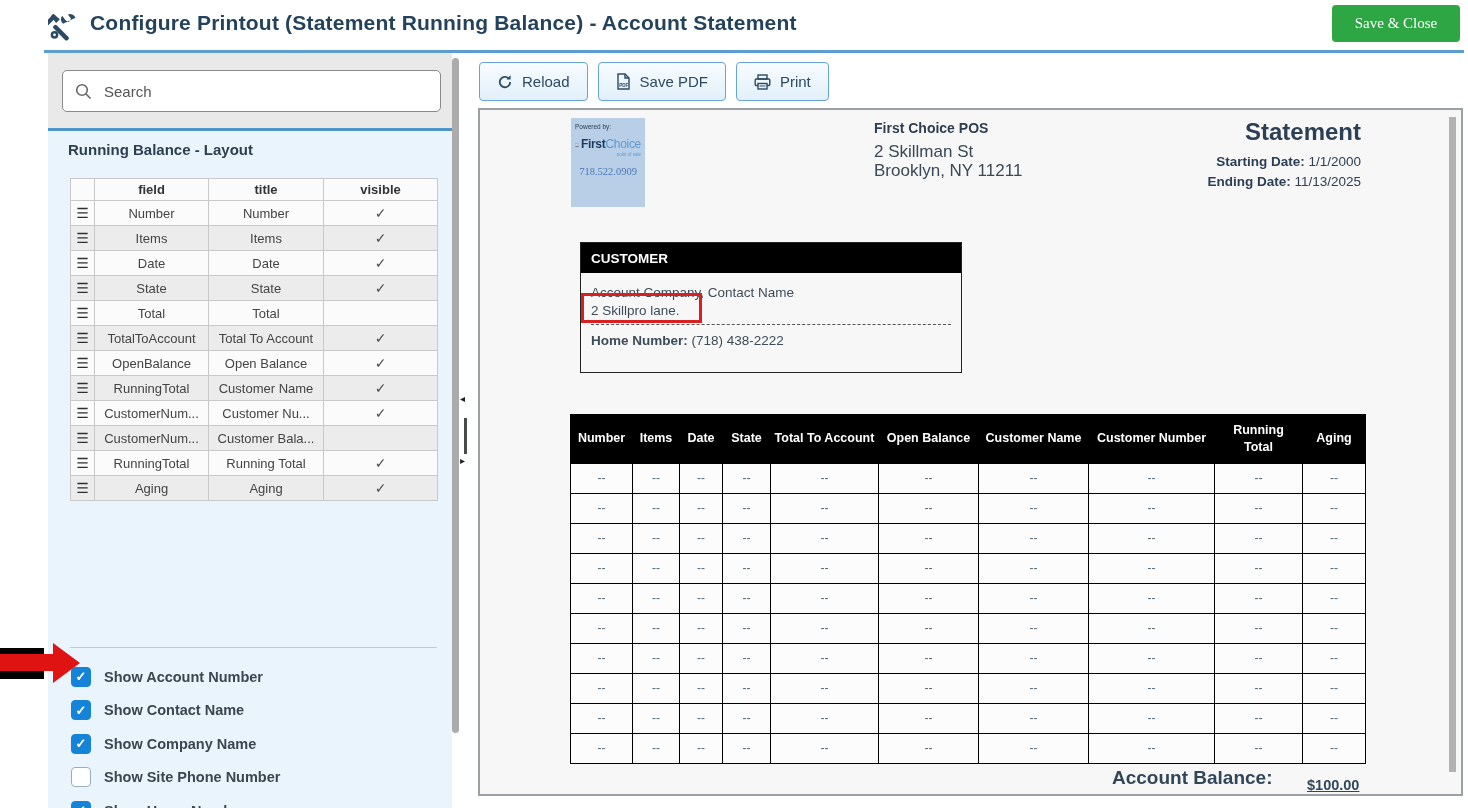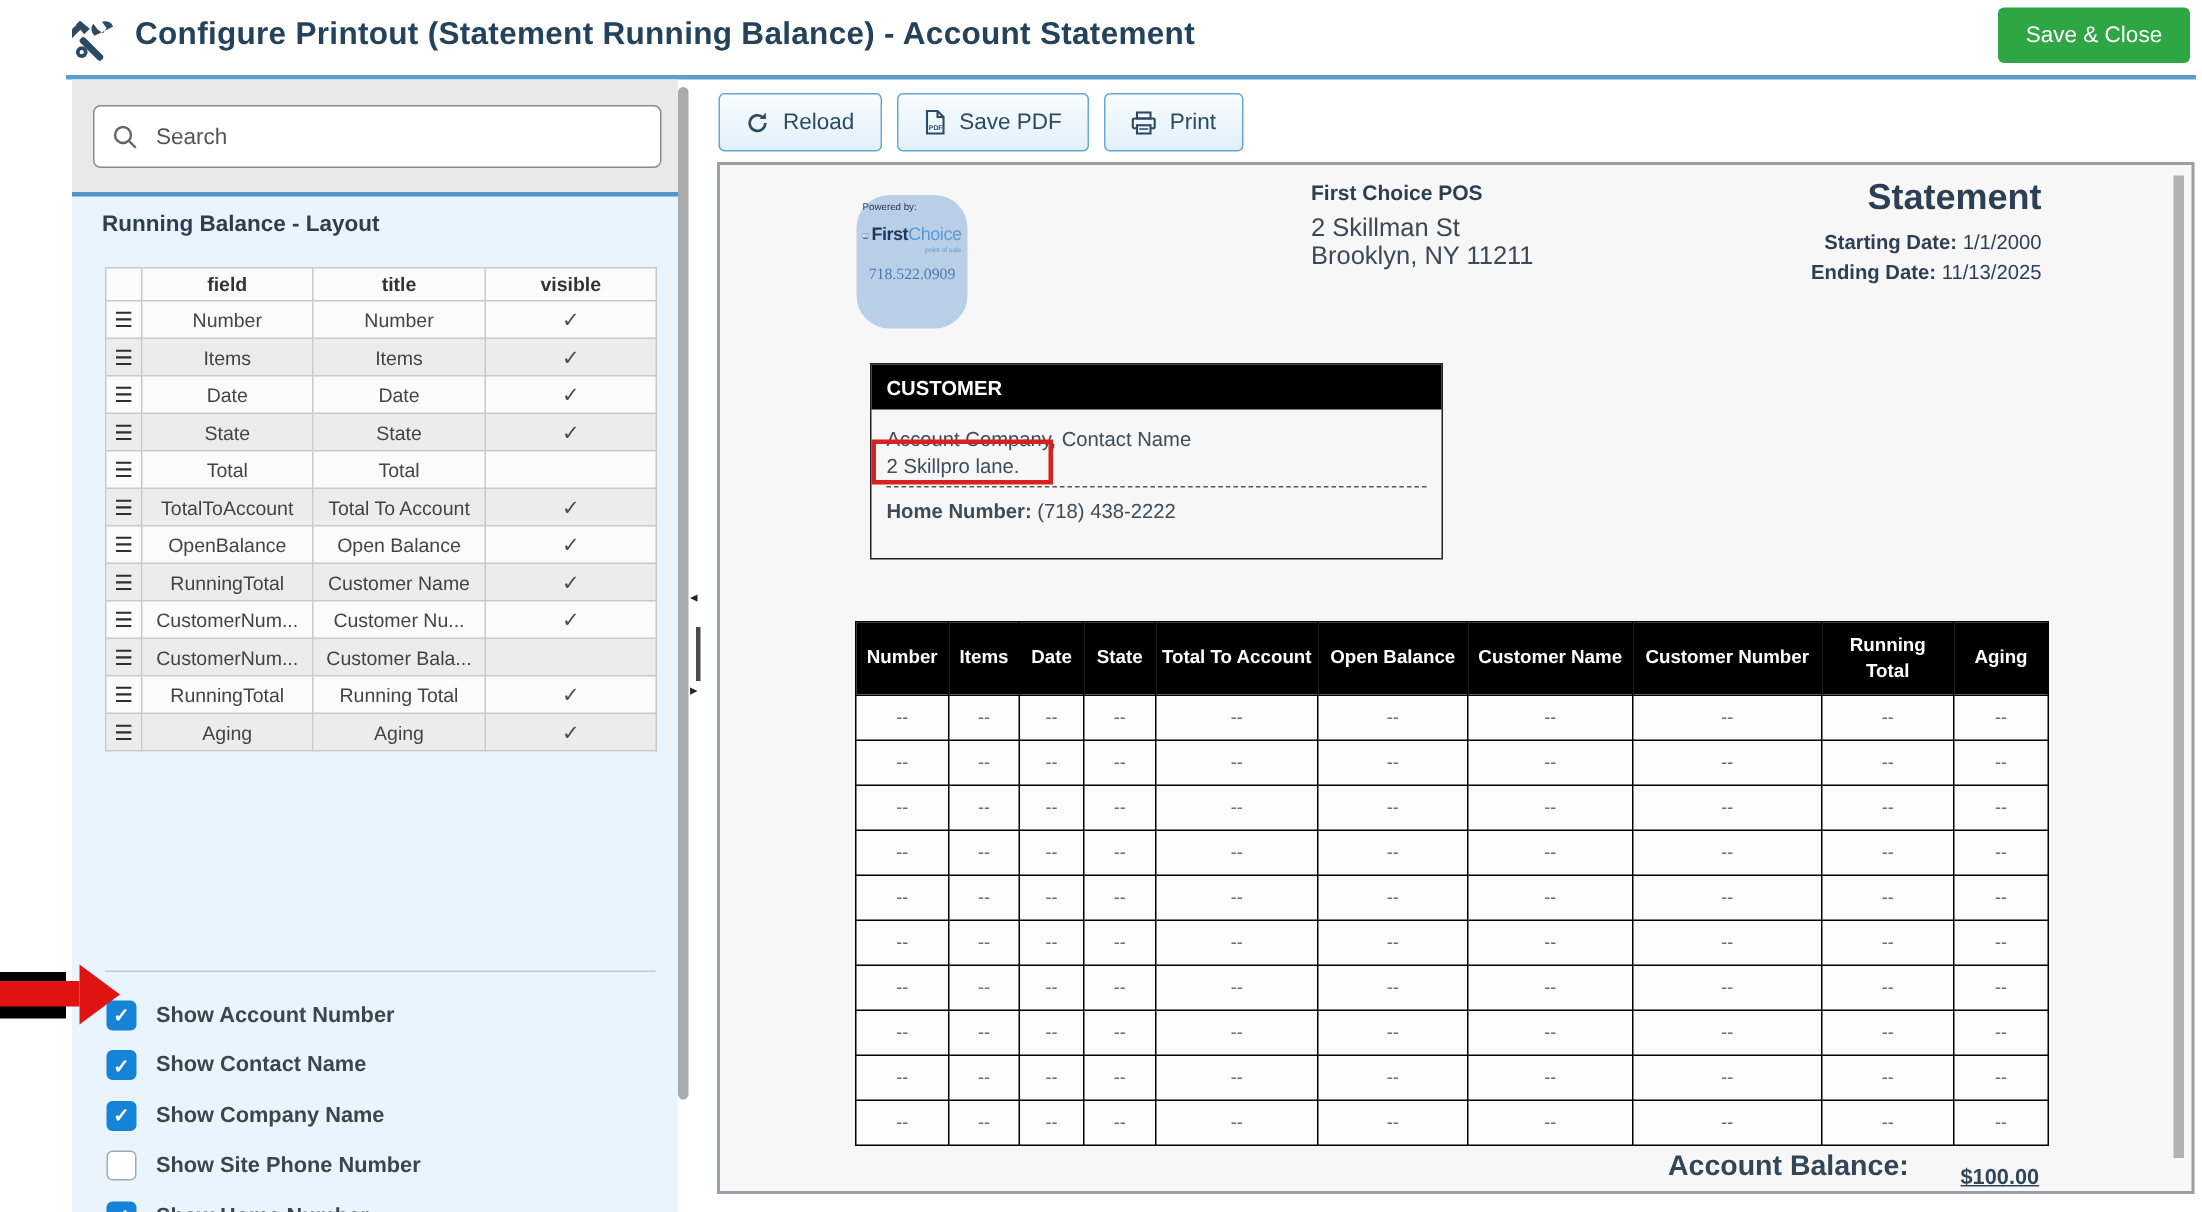--- a/index.html
+++ b/index.html
@@ -9,21 +9,21 @@
     background:#ffffff; font-family:"Liberation Sans", sans-serif;
   }
 
   
   .app-header { position:absolute; left:0; top:0; width:1468px; height:50px; background:#fff; }
   .tools-icon { position:absolute; left:48px; top:11px; width:30px; height:30px; }
   .page-title { position:absolute; left:90px; top:11px; font-size:21px; font-weight:700; color:#24425c; letter-spacing:.2px; }
   .save-close-btn {
     position:absolute; left:1332px; top:5px; width:128px; height:37px;
     background:#2ea644; border:none; border-radius:4px; color:#fff;
-    font-size:15px; font-family:Liberation Sans, sans-serif; cursor:pointer;
+    font-size:15px; font-family:Liberation Serif, serif; cursor:pointer;
   }
   .header-rule { position:absolute; left:44px; top:50px; width:1420px; height:3px; background:#5b9fd0; }
 
   
   .left-panel { position:absolute; left:48px; top:53px; width:404px; height:755px; }
   .search-section { position:absolute; left:0; top:0; width:404px; height:75px; background:#e9e9e9; }
   .search-box {
     position:absolute; left:14px; top:17px; width:379px; height:42px;
     background:#fff; border:1px solid #8a8a8a; border-radius:5px;
     display:flex; align-items:center; padding:0 12px; gap:10px;
@@ -63,21 +63,21 @@
     border:1px solid #66a5d9; border-radius:4px;
     background:linear-gradient(#f8fcff,#e2f0fa); color:#2c4a63;
     font-size:15px; font-family:inherit; cursor:pointer;
   }
   .tb-btn svg { flex:0 0 auto; }
 
   
   .preview { position:absolute; left:478px; top:108px; width:985px; height:688px; border:2px solid #9aa0a6; background:#f7f7f7; }
   .preview-scrollbar { position:absolute; right:5px; top:7px; width:7px; height:655px; background:#b2b2b2; }
 
-  .logo-box { position:absolute; left:91px; top:20px; width:74px; height:89px; background:#b9cfe8; padding:5px 4px;border-radius:22px; }
+  .logo-box { position:absolute; left:91px; top:8px; width:74px; height:89px; background:#b9cfe8; padding:5px 4px; }
   .logo-powered { font-size:6.5px; color:#2a3c55; }
   .logo-brand { display:flex; align-items:flex-end; margin-top:7px; }
   .logo-monitor { width:13px; height:11px; margin-right:2px; }
   .logo-first { font-size:12px; font-weight:700; color:#1c3a5e; letter-spacing:-.3px; }
   .logo-choice { font-size:12px; color:#5b9bd5; letter-spacing:-.3px; }
   .logo-tagline { font-size:4.5px; color:#5b9bd5; text-align:right; margin-top:1px; }
   .logo-phone { font-size:10.5px; color:#4a7ab5; text-align:center; margin-top:9px; font-family:"Liberation Serif", serif; }
 
   .company-block { position:absolute; left:394px; top:10px; color:#3a4956; }
   .company-name { font-size:14px; font-weight:700; color:#2d3e50; margin-bottom:6px; }

